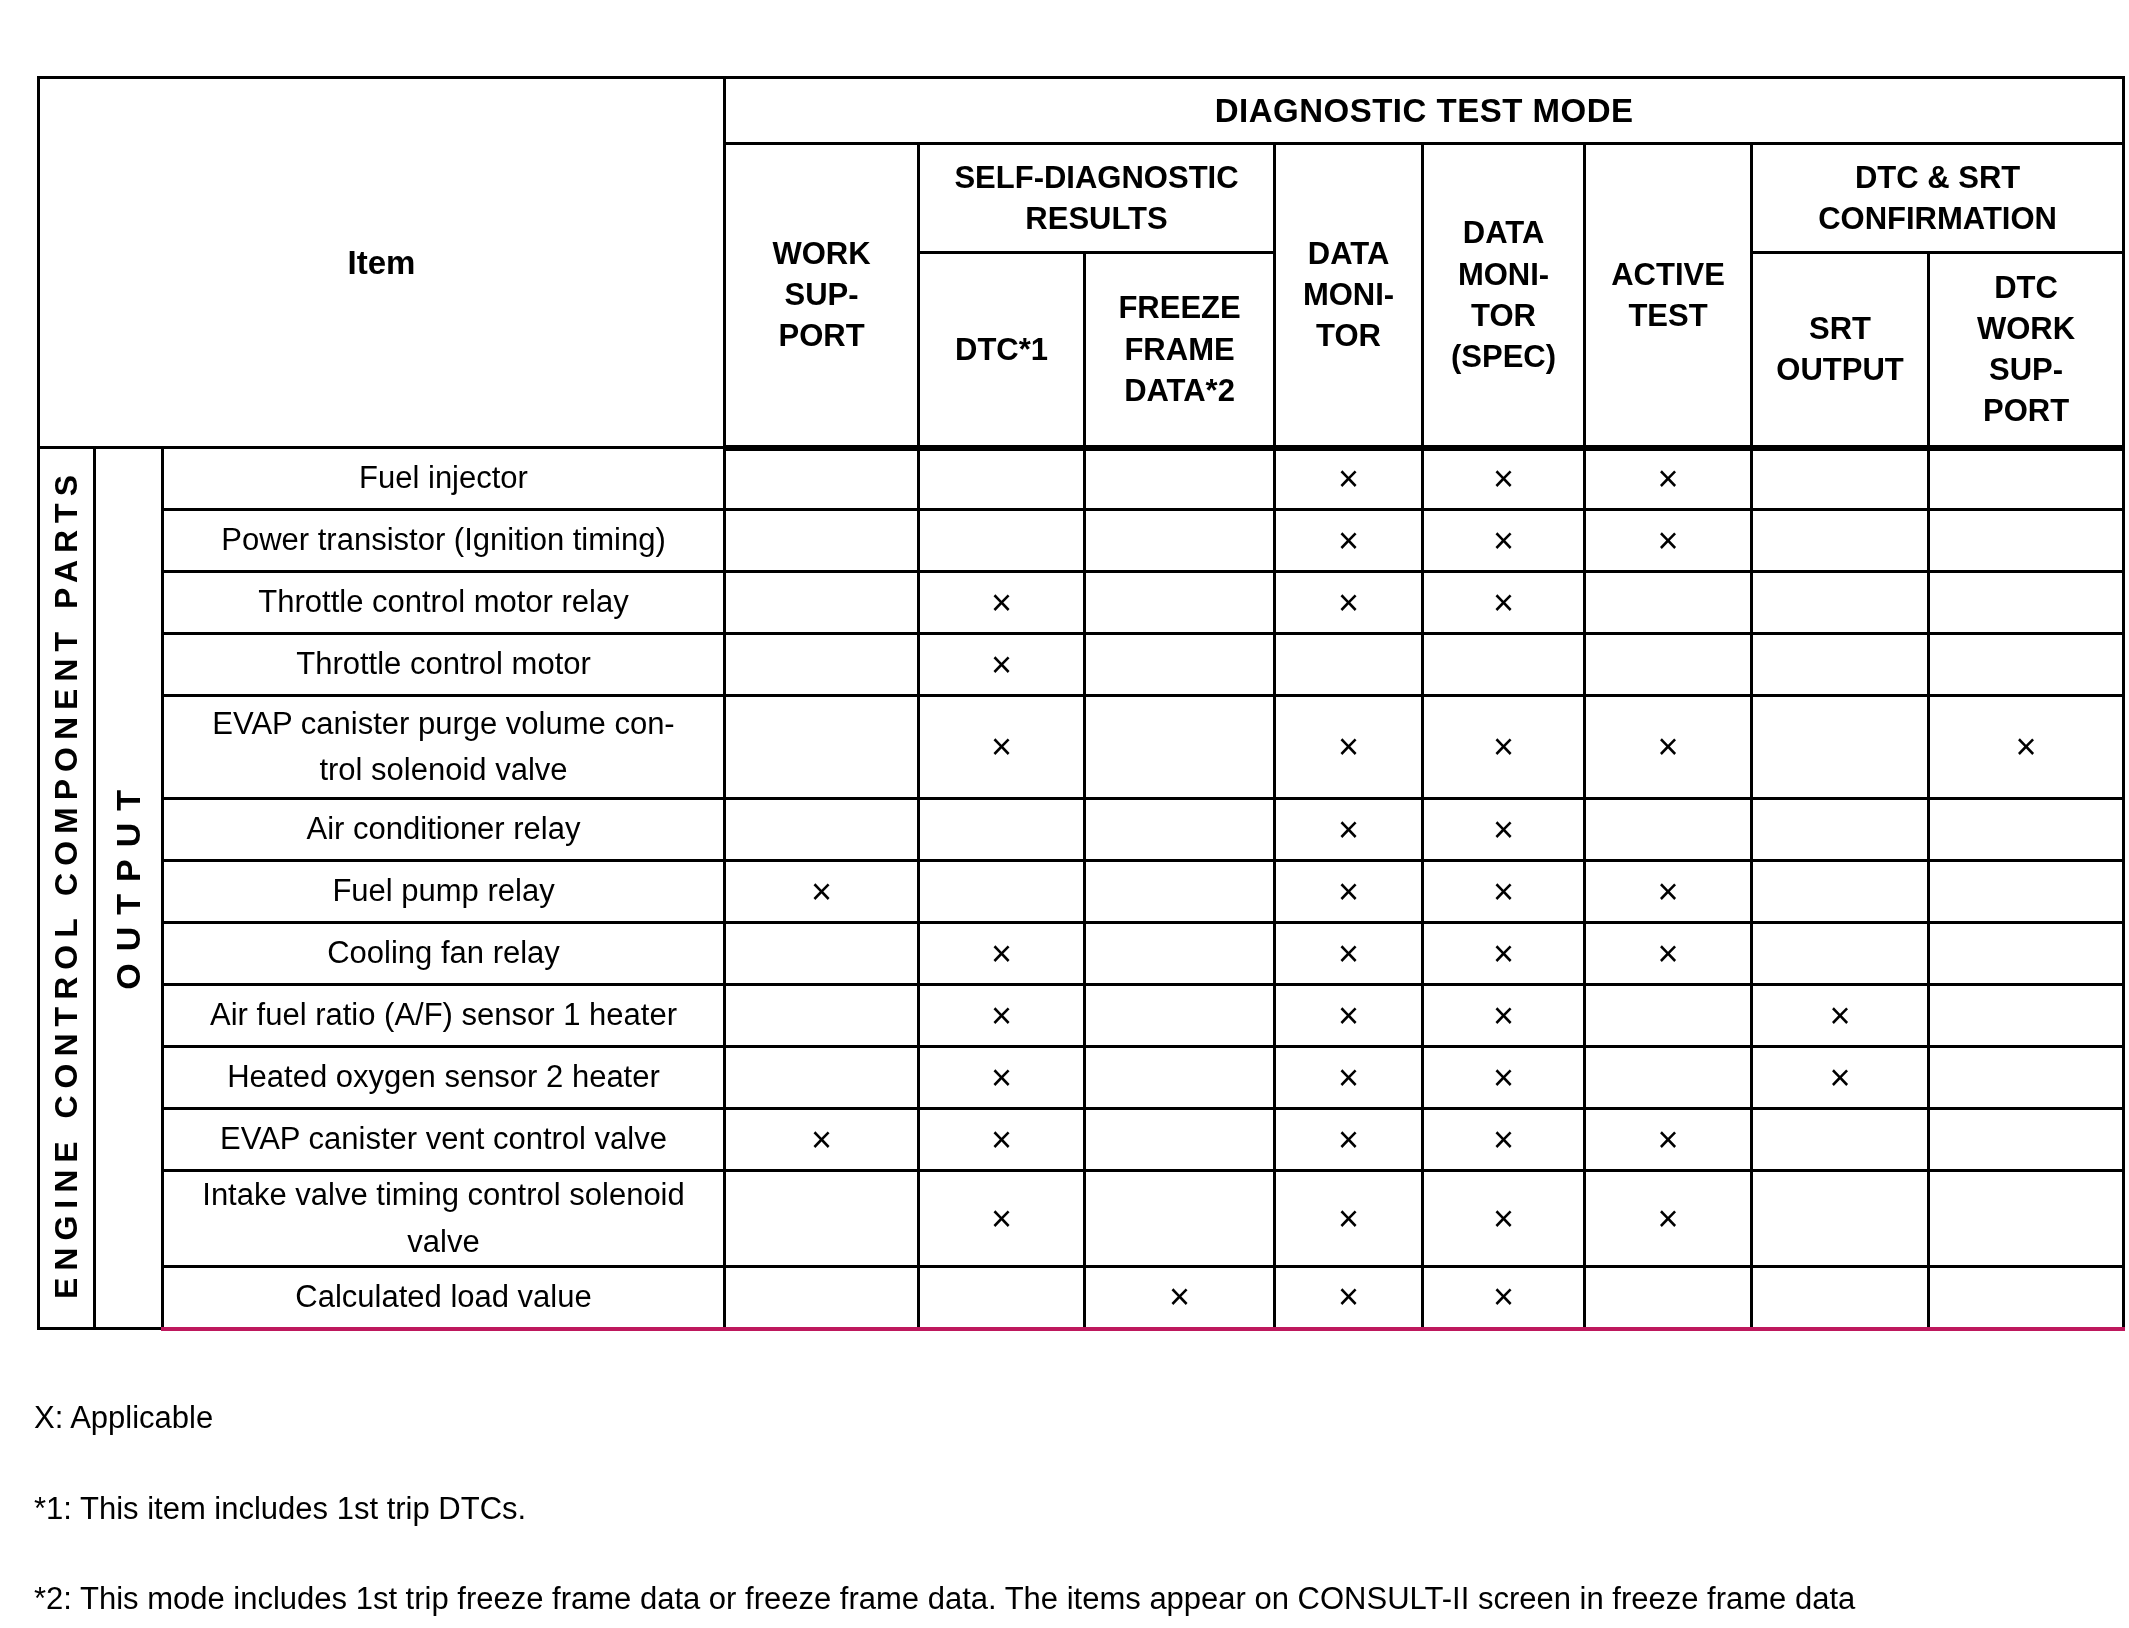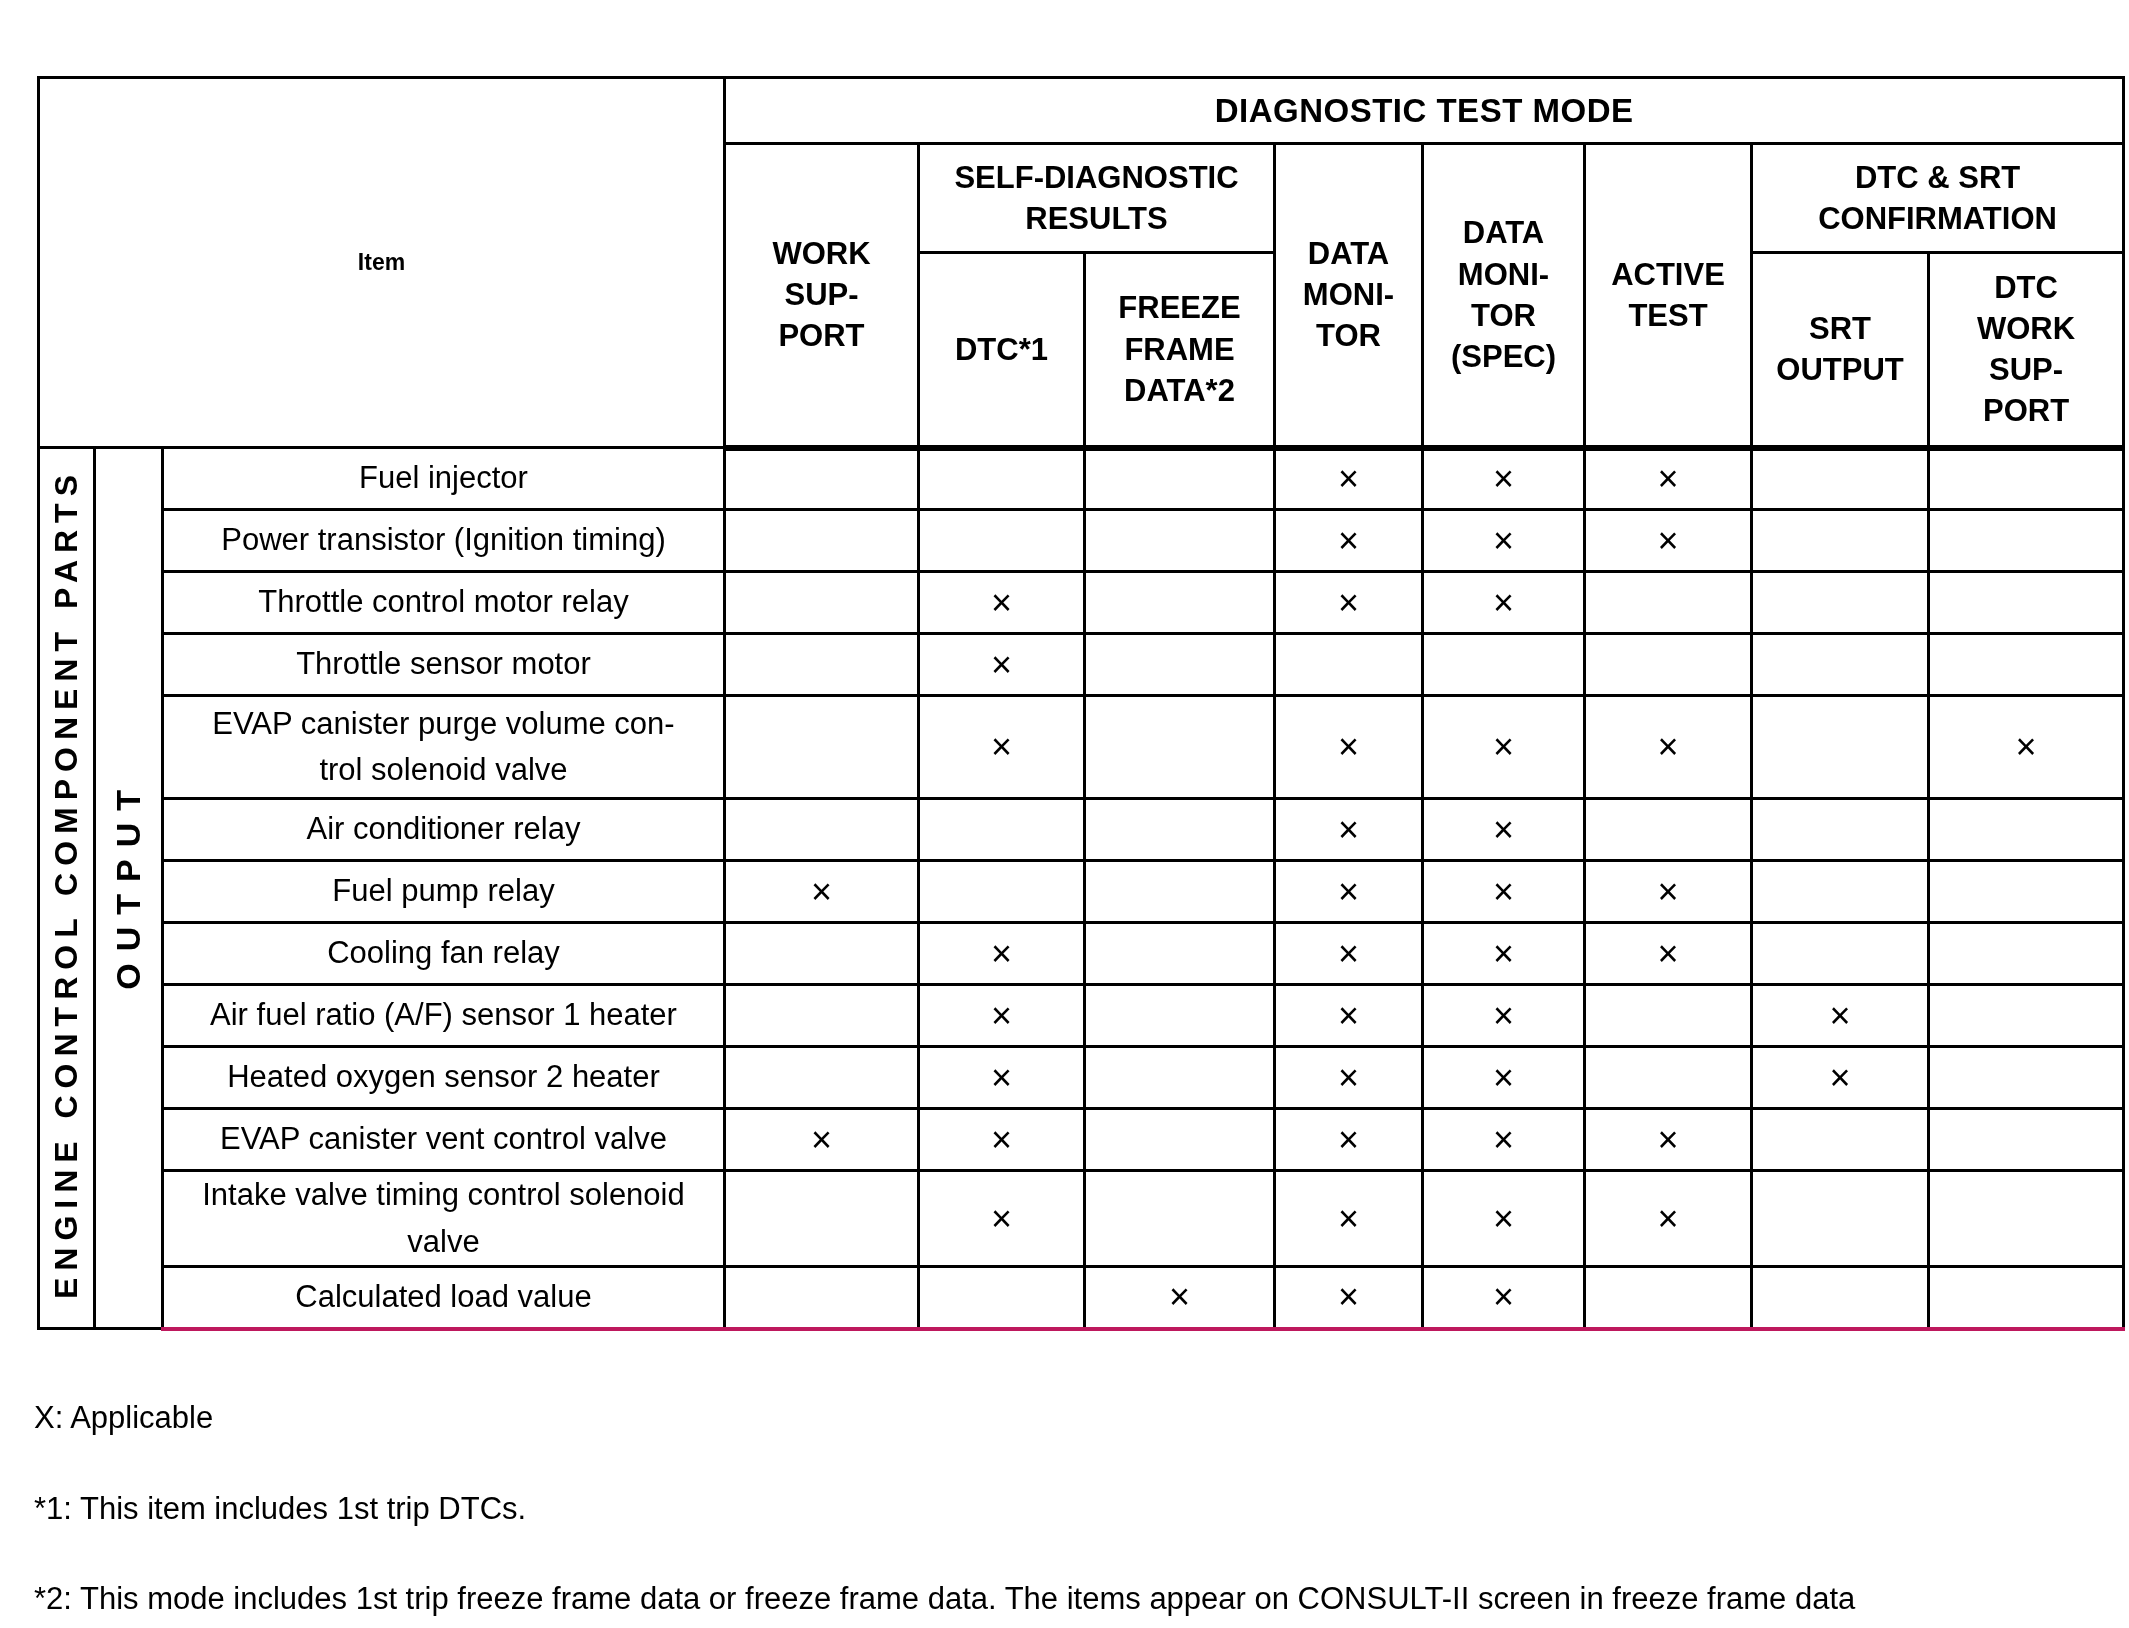--- a/index.html
+++ b/index.html
@@ -27,21 +27,21 @@
     vertical-align: middle;
     overflow: hidden;
   }
 
   
   td.h-item {
     border-left: none;
     border-top: 6px solid #000;
     border-bottom: 6px solid #000;
     font-weight: bold;
-    font-size: 23px;
+    font-size: 33px;
   }
   td.h-dtm {
     border-top: 6px solid #000;
     border-bottom: 5px solid #000;
     font-weight: bold;
     font-size: 33px;
     letter-spacing: 0.5px;
     margin-left: 20px;
   }
   td.ch {
@@ -173,21 +173,21 @@
           <td class="mark-cell"></td>
           <td class="mark-cell">×</td>
           <td class="mark-cell"></td>
           <td class="mark-cell">×</td>
           <td class="mark-cell">×</td>
           <td class="mark-cell"></td>
           <td class="mark-cell"></td>
           <td class="mark-cell"></td>
         </tr>
         <tr style="height: 62px;">
-          <td class="item-label">Throttle sensor motor</td>
+          <td class="item-label">Throttle control motor</td>
           <td class="mark-cell"></td>
           <td class="mark-cell">×</td>
           <td class="mark-cell"></td>
           <td class="mark-cell"></td>
           <td class="mark-cell"></td>
           <td class="mark-cell"></td>
           <td class="mark-cell"></td>
           <td class="mark-cell"></td>
         </tr>
         <tr style="height: 103px;">

